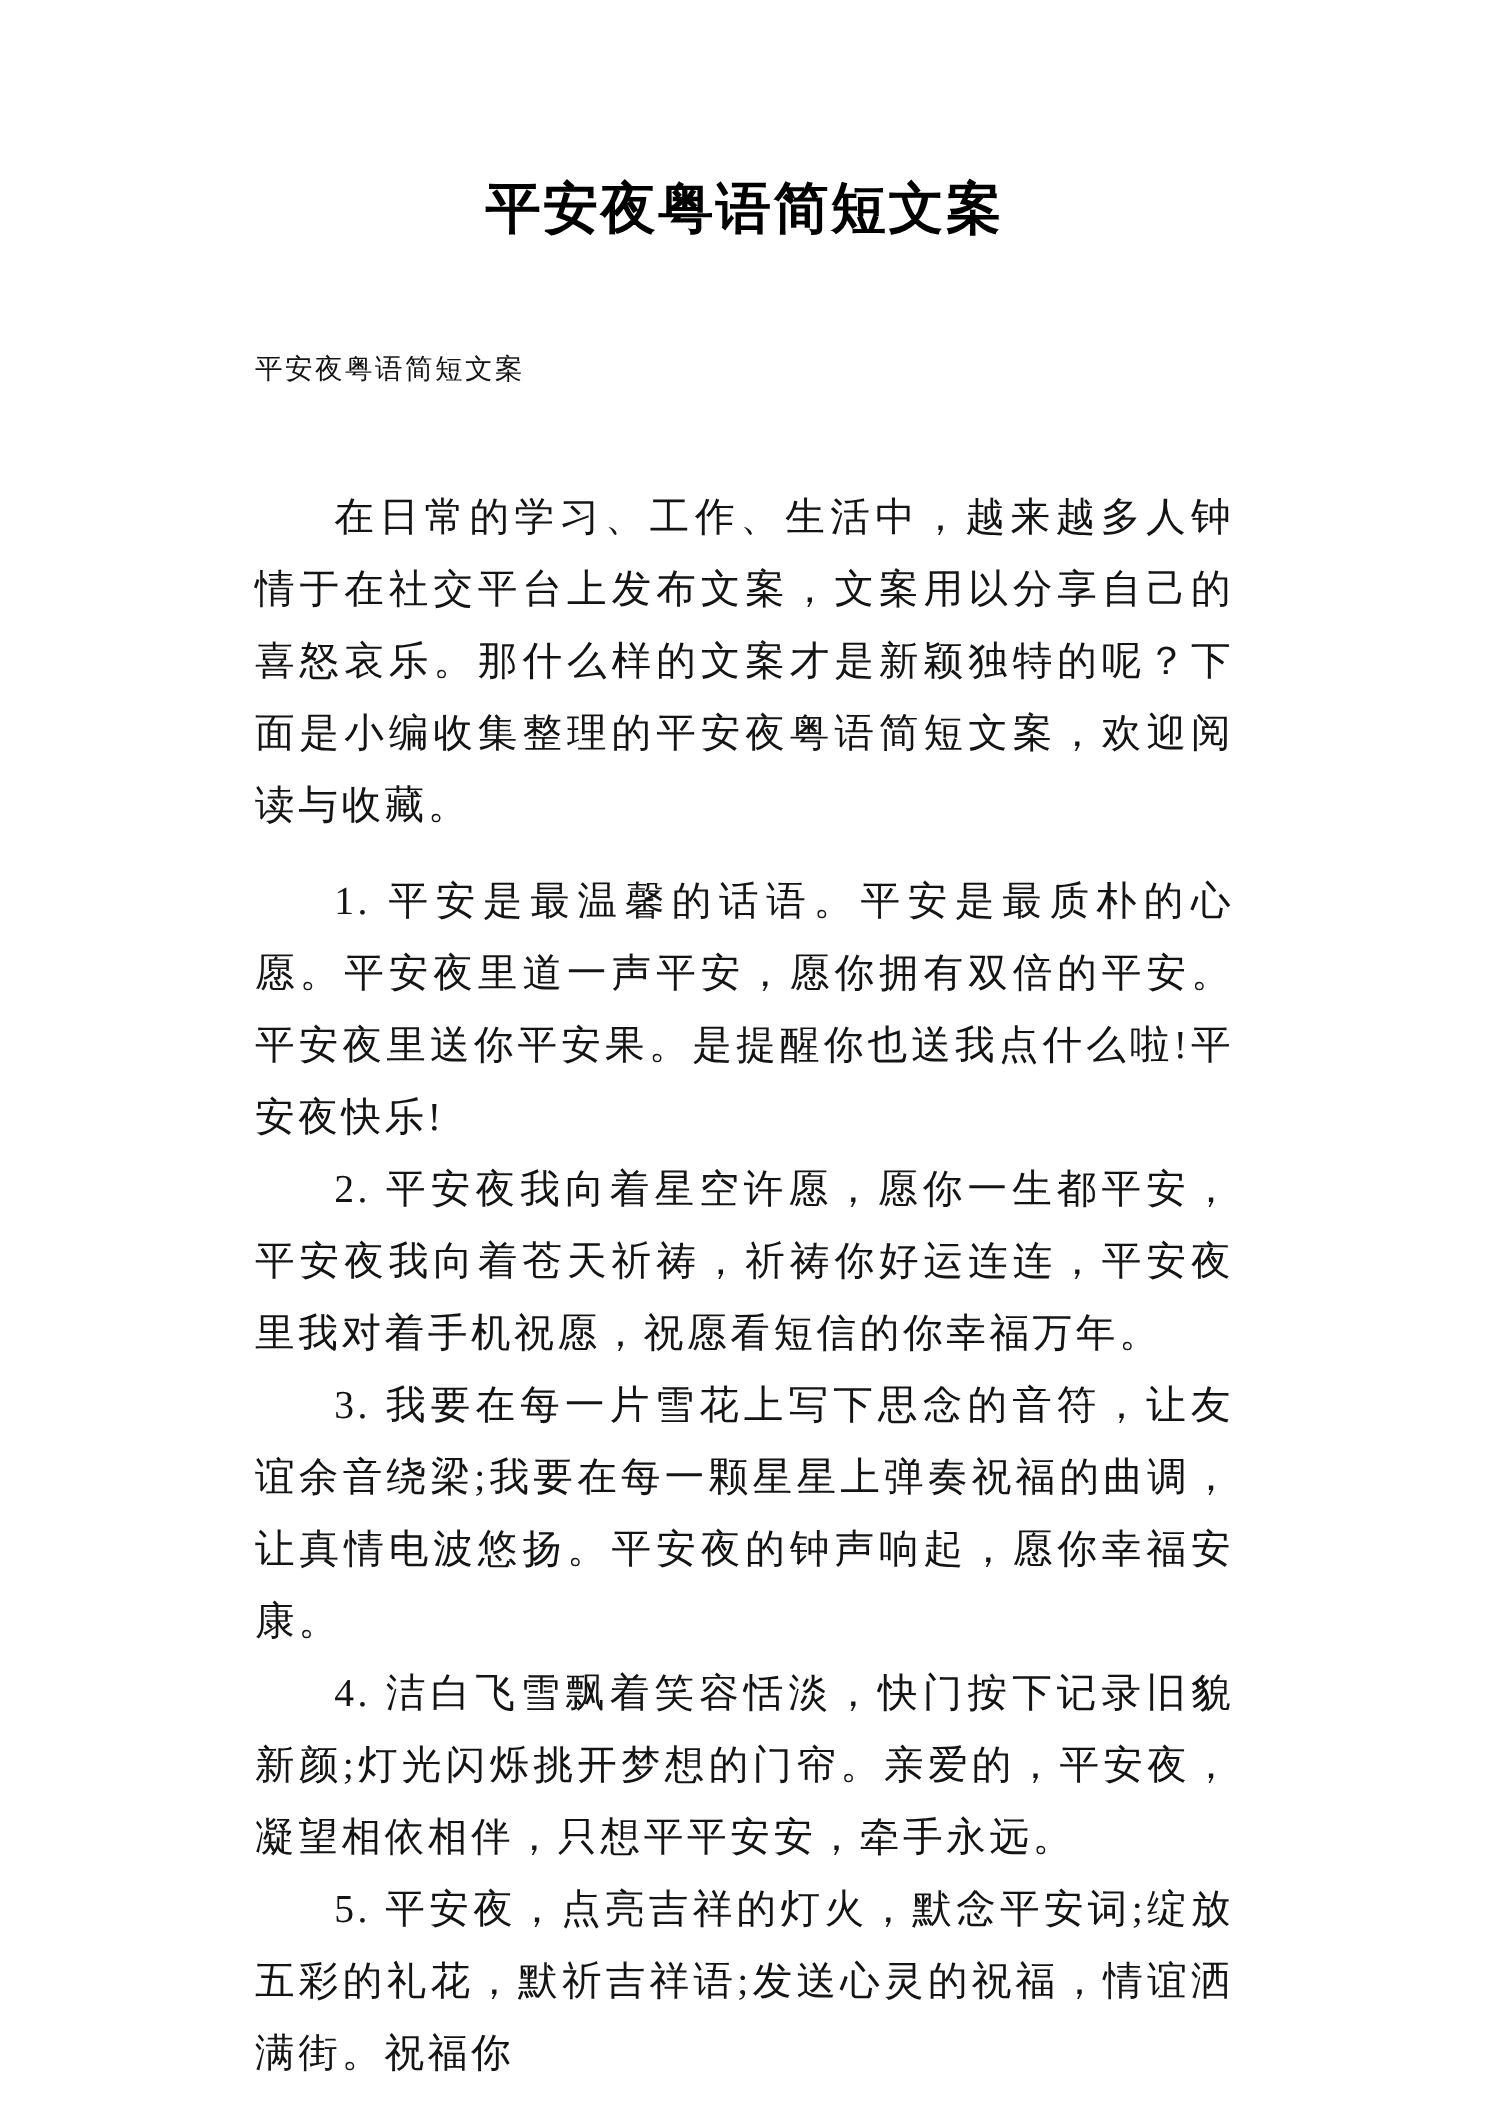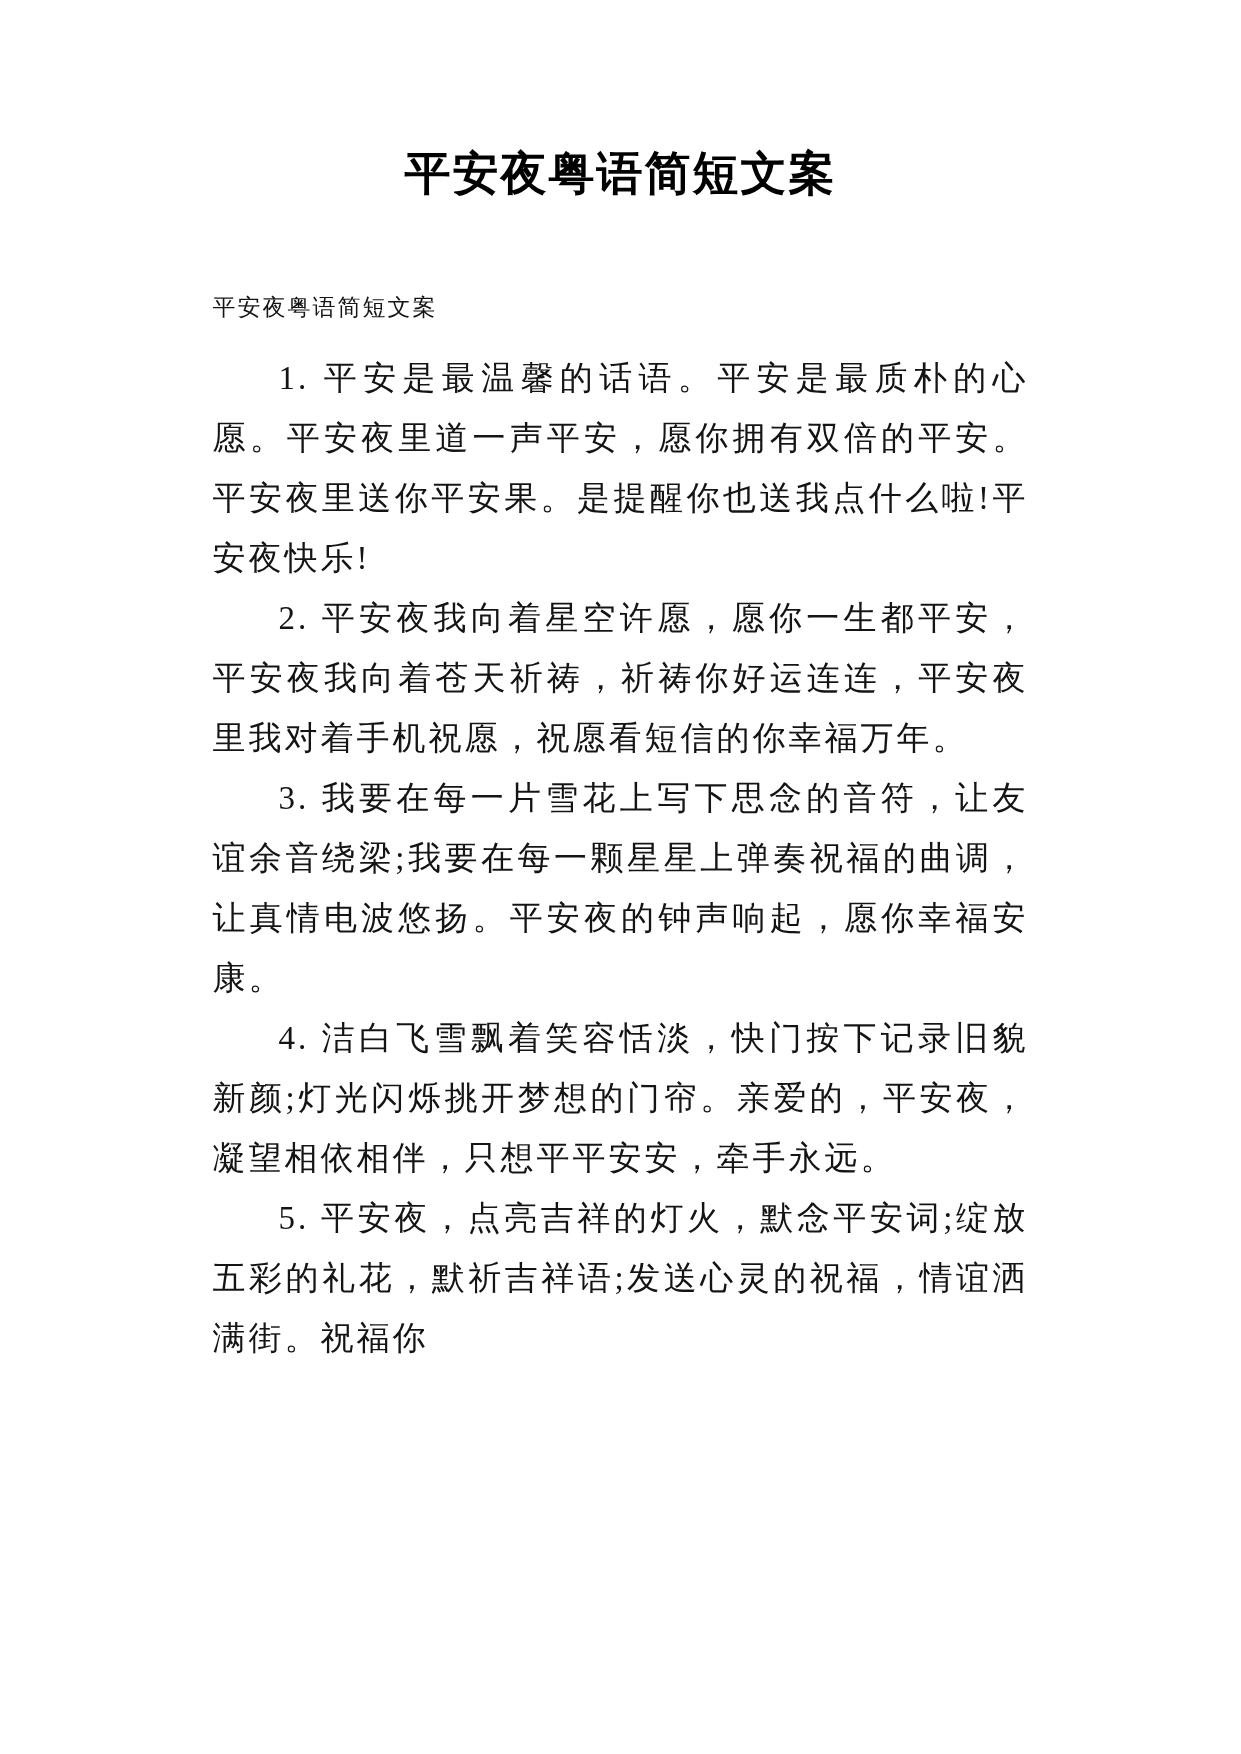--- a/index.html
+++ b/index.html
@@ -65,20 +65,21 @@
   }
 </style>
 </head>
 <body>
 
 <div class="page">
   <h1 class="doc-title">平安夜粤语简短文案</h1>
 
   <p class="subtitle">平安夜粤语简短文案</p>
 
+  <p class="intro">在日常的学习、工作、生活中，越来越多人钟情于在社交平台上发布文案，文案用以分享自己的喜怒哀乐。那什么样的文案才是新颖独特的呢？下面是小编收集整理的平安夜粤语简短文案，欢迎阅读与收藏。</p>
 
 
   <p class="item first">1. 平安是最温馨的话语。平安是最质朴的心愿。平安夜里道一声平安，愿你拥有双倍的平安。平安夜里送你平安果。是提醒你也送我点什么啦!平安夜快乐!</p>
 
   <p class="item">2. 平安夜我向着星空许愿，愿你一生都平安，平安夜我向着苍天祈祷，祈祷你好运连连，平安夜里我对着手机祝愿，祝愿看短信的你幸福万年。</p>
 
   <p class="item">3. 我要在每一片雪花上写下思念的音符，让友谊余音绕梁;我要在每一颗星星上弹奏祝福的曲调，让真情电波悠扬。平安夜的钟声响起，愿你幸福安康。</p>
 
   <p class="item">4. 洁白飞雪飘着笑容恬淡，快门按下记录旧貌新颜;灯光闪烁挑开梦想的门帘。亲爱的，平安夜，凝望相依相伴，只想平平安安，牵手永远。</p>
 

